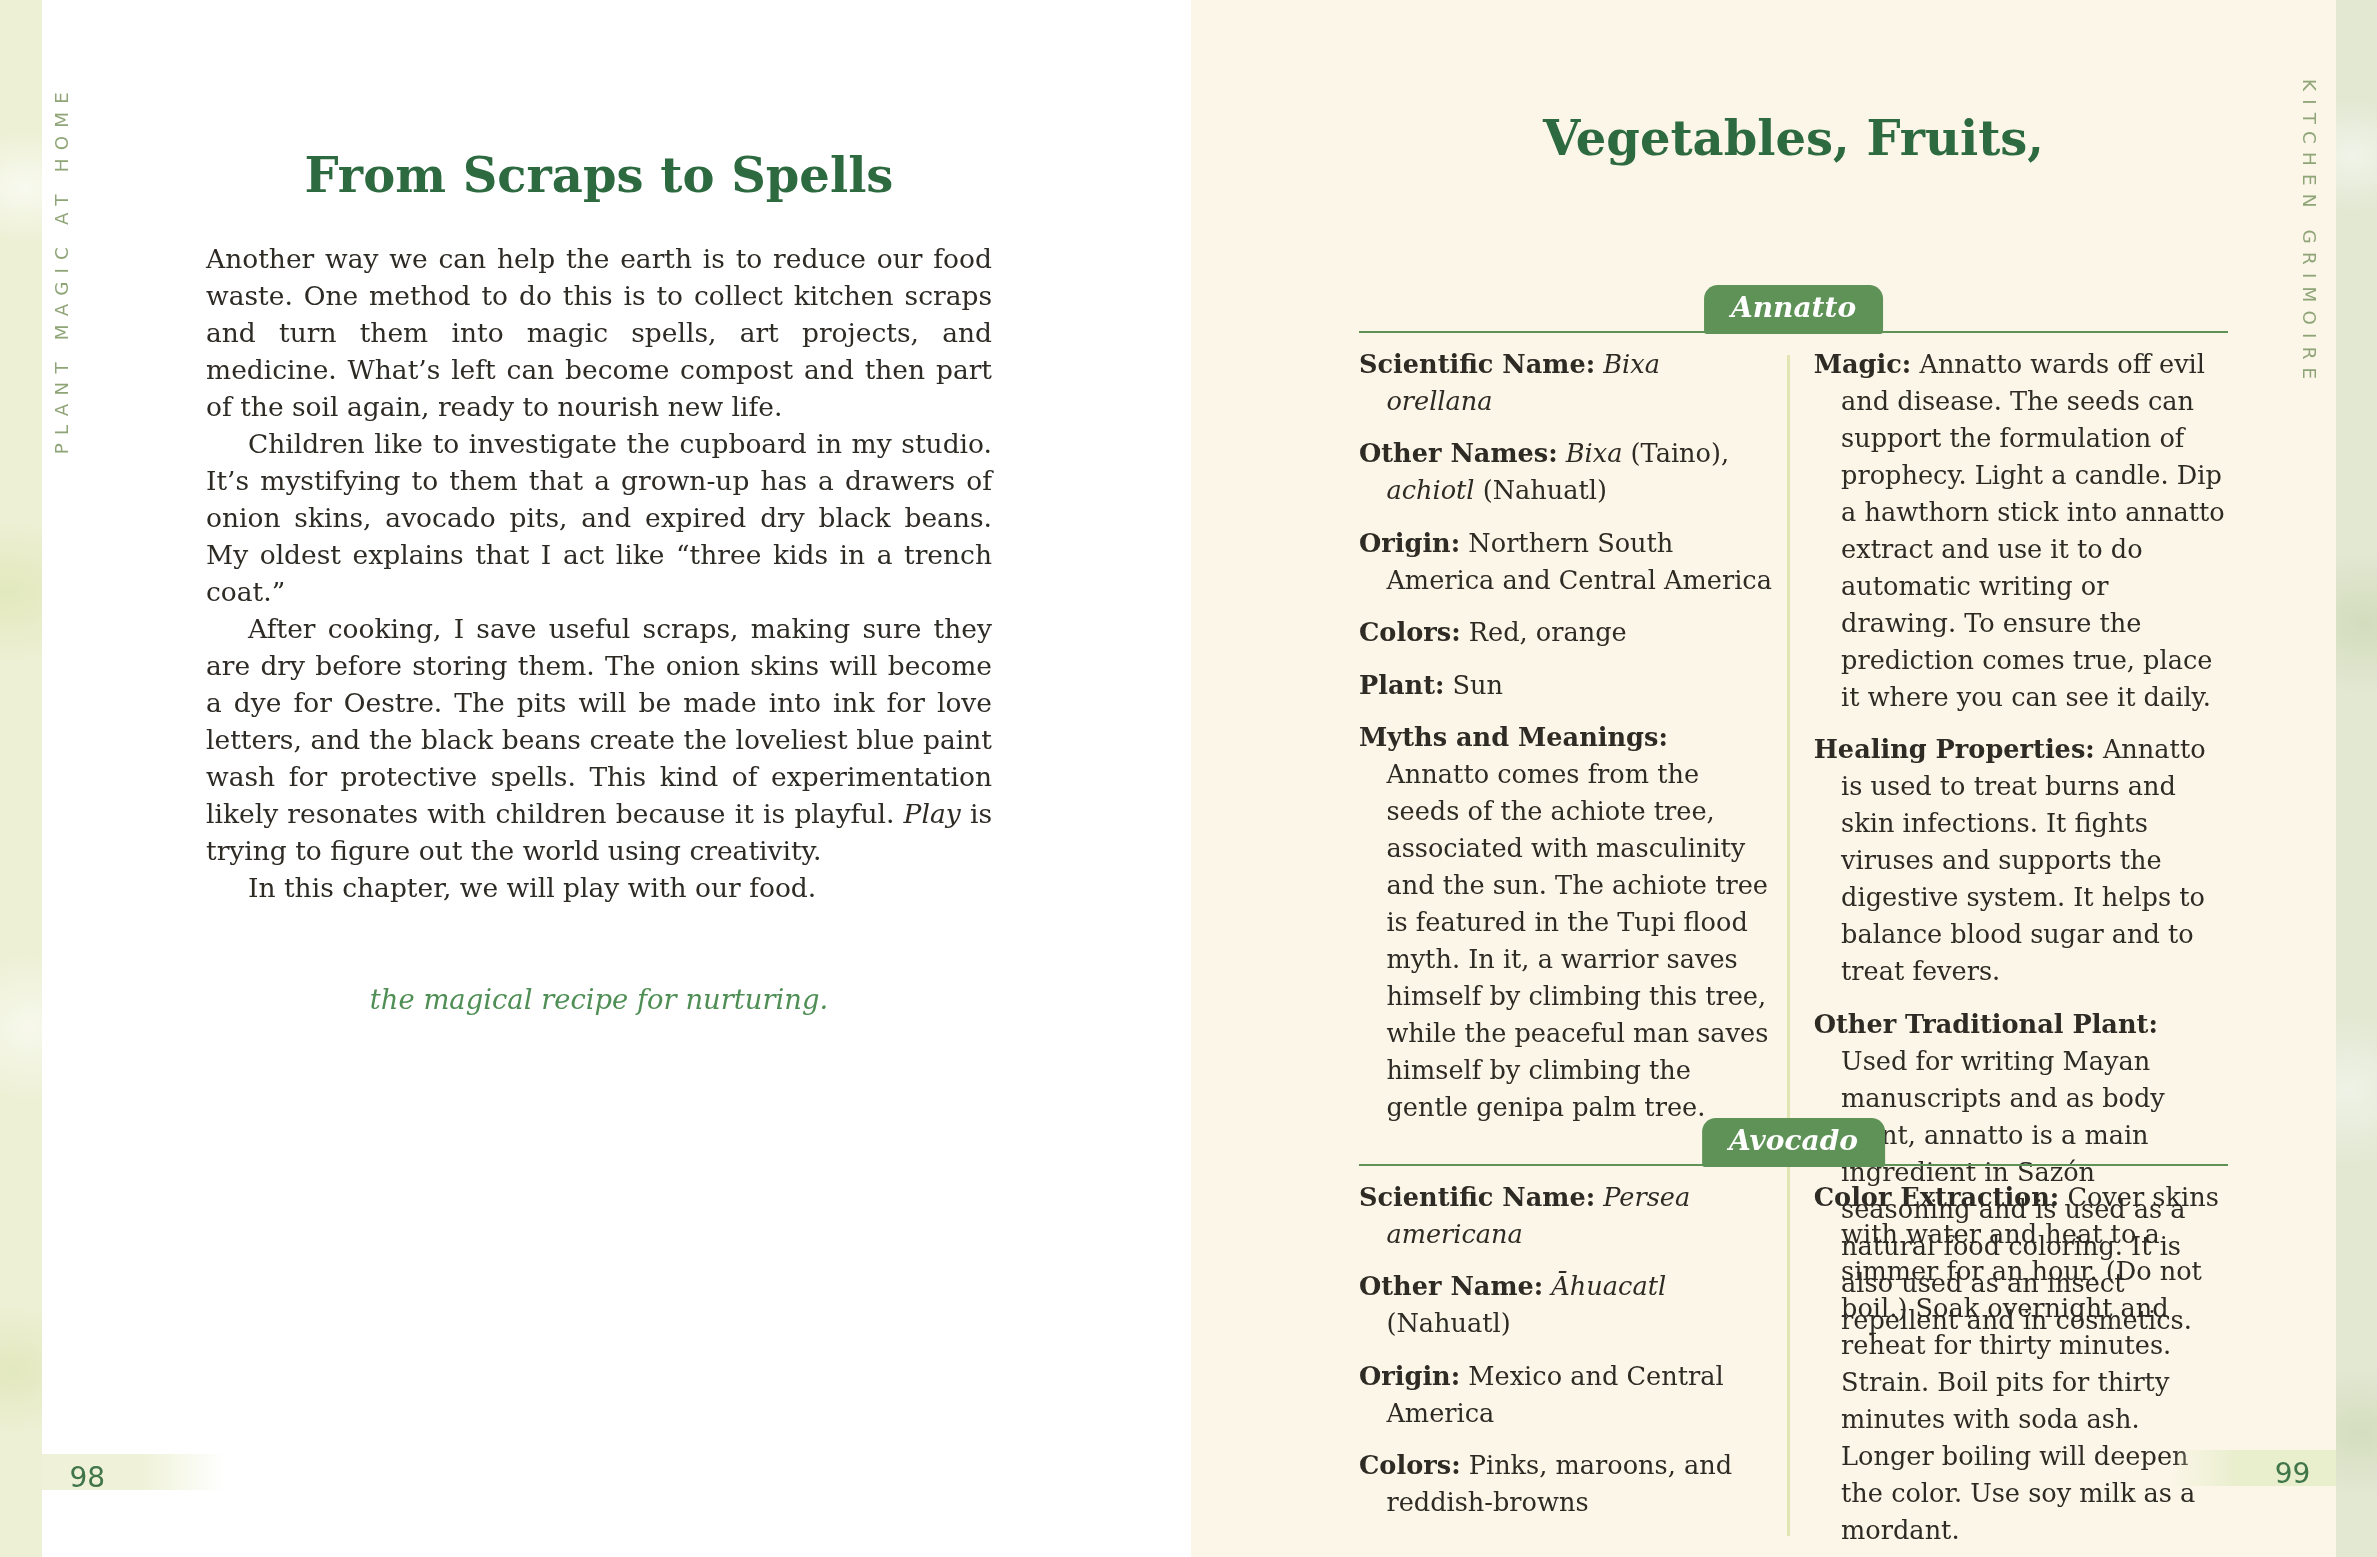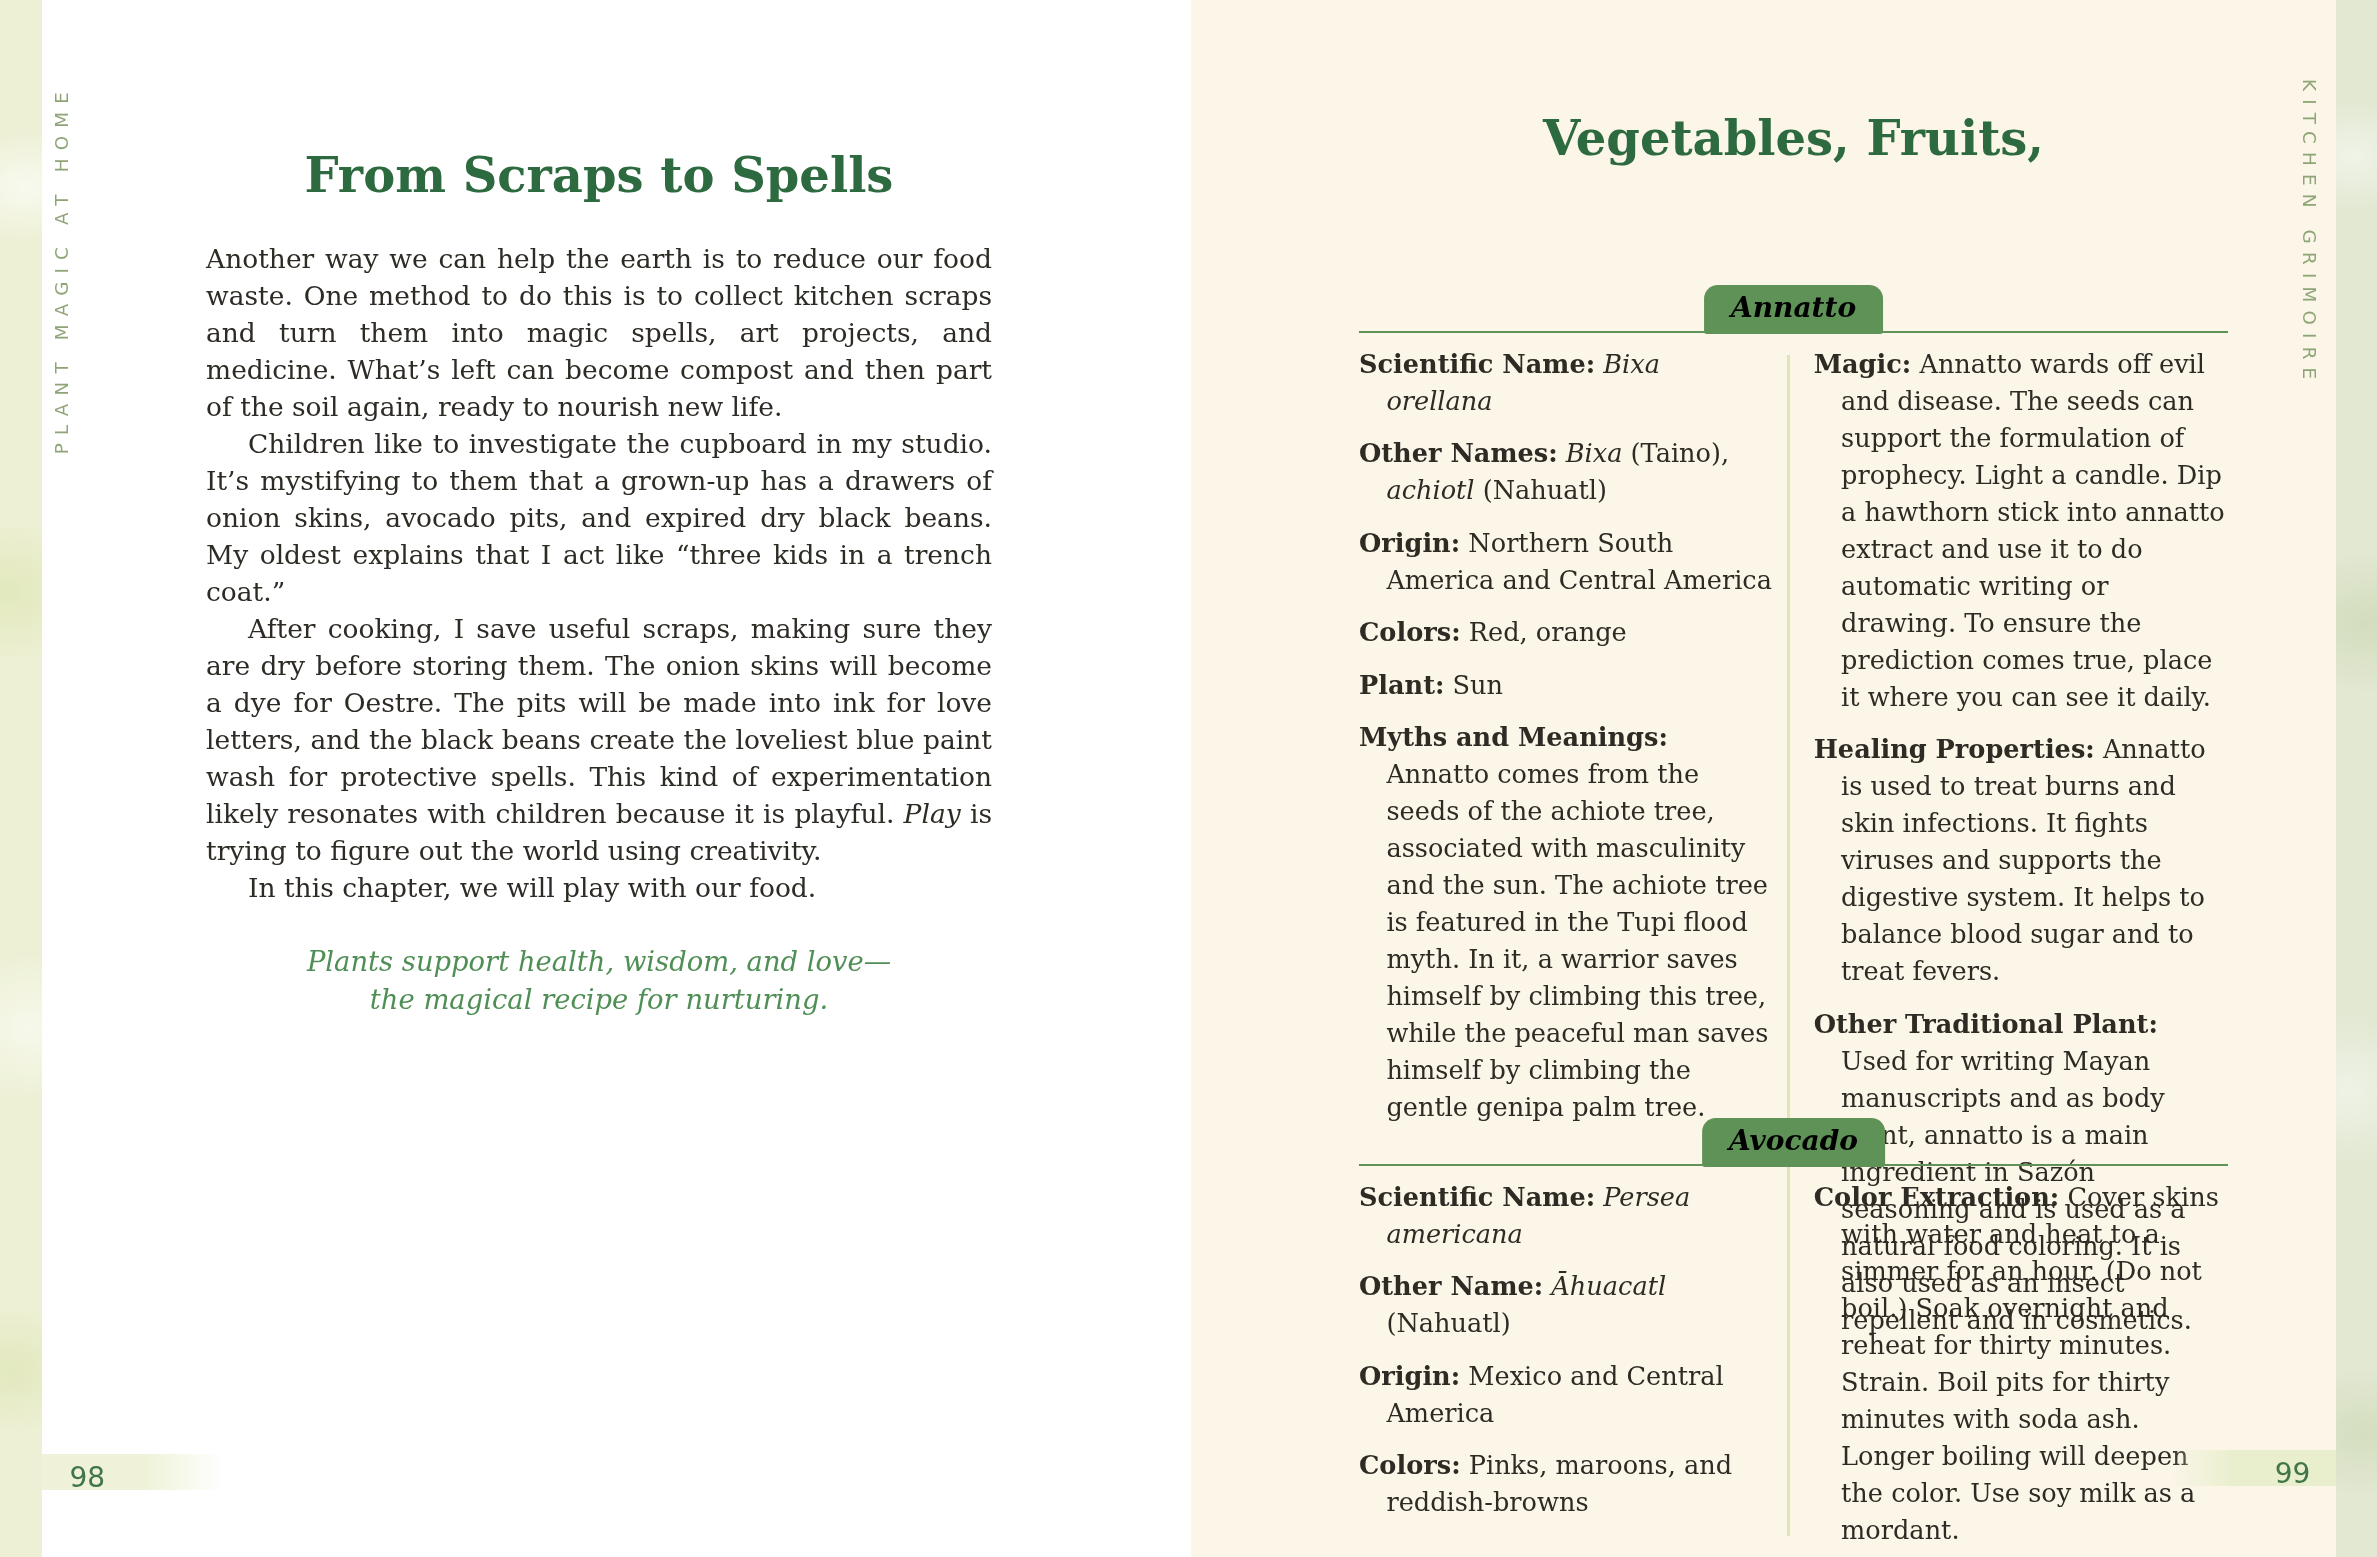--- a/index.html
+++ b/index.html
@@ -104,21 +104,21 @@
   .section { position: absolute; left: 168px; width: 869px; }
   .sec-0 { top: 287px; }
   .sec-1 { top: 1120px; }
 
   .tab-row { position: relative; height: 44px; border-bottom: 2.7px solid #5f9257; }
   .tab {
     position: absolute;
     left: 50%; bottom: -2.7px;
     transform: translateX(-50%);
     background: #5f9257;
-    color: #000000;
+    color: #ffffff;
     font-style: italic;
     font-weight: bold;
     font-size: 28px;
     line-height: 1;
     padding: 9.1px 27.4px 12px 27.4px;
     border-radius: 13.7px 13.7px 2.7px 2.7px;
     white-space: nowrap;
   }
 
   .cols { display: flex; padding-top: 12.8px; }
@@ -143,21 +143,21 @@
 
     <div class="left-content">
       <h1 class="chapter-title">From Scraps to Spells</h1>
       <div>
           <p class="para"><span>Another way we can help the earth is to reduce our food waste. One method to do this is to collect kitchen scraps and turn them into magic spells, art projects, and medicine. What’s left can become compost and then part of the soil again, ready to nourish new life.</span></p>
           <p class="para indent"><span>Children like to investigate the cupboard in my studio. It’s mystifying to them that a grown-up has a drawers of onion skins, avocado pits, and expired dry black beans. My oldest explains that I act like “three kids in a trench coat.”</span></p>
           <p class="para indent"><span>After cooking, I save useful scraps, making sure they are dry before storing them. The onion skins will become a dye for Oestre. The pits will be made into ink for love letters, and the black beans create the loveliest blue paint wash for protective spells. This kind of experimentation likely resonates with children because it is playful. </span><span class="it">Play</span><span> is trying to figure out the world using creativity.</span></p>
           <p class="para indent"><span>In this chapter, we will play with our food.</span></p>
         </div>
       <p class="quote">
-        <span>Plants support health, wisdom, and love—</span><br>
+        <br>
         <span>the magical recipe for nurturing.</span>
       </p>
     </div>
 
     <div class="pn pn-left">
       <span>98</span>
     </div>
   </section>
 
   <section class="right-page">

